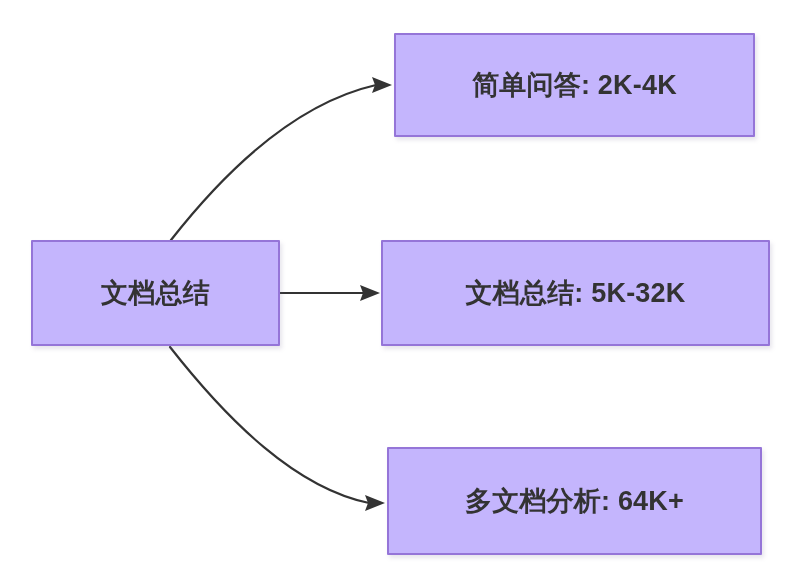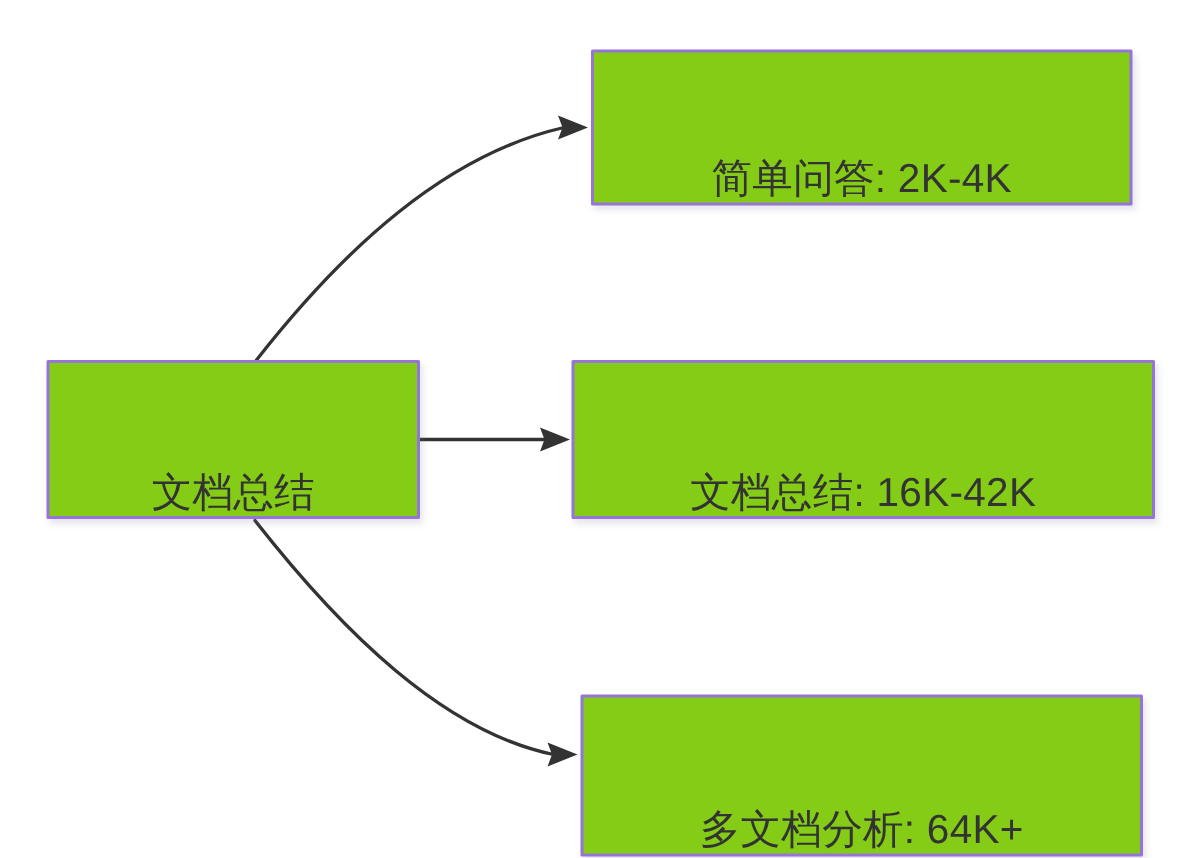--- a/index.html
+++ b/index.html
@@ -22,27 +22,28 @@
     position: absolute;
     left: 0;
     top: 0;
     width: 787px;
     height: 572px;
     pointer-events: none;
   }
   .node {
     position: absolute;
     box-sizing: border-box;
-    background: #84cc16;
+    background: #c4b5fd;
     border: 2px solid #9575d8;
     border-radius: 1px;
     box-shadow: 2px 3px 4px rgba(120, 110, 150, 0.18);
     display: flex;
-    align-items: flex-end;
+    align-items: center;
     justify-content: center;
+    font-weight: bold;
   }
   .node-label {
     color: #333333;
     font-size: 27px;
     line-height: 1.2;
     letter-spacing: 0.2px;
     white-space: nowrap;
     text-align: center;
   }
   #node-source {
@@ -61,21 +62,20 @@
     left: 381px;
     top: 240px;
     width: 389px;
     height: 106px;
   }
   #node-multi-doc {
     left: 387px;
     top: 447px;
     width: 375px;
     height: 108px;
-    margin-top: 16px;
   }
   .edge-path {
     fill: none;
     stroke: #333333;
     stroke-width: 2.2;
     stroke-linecap: round;
   }
   .arrow-head {
     fill: #333333;
     stroke: none;
@@ -105,20 +105,20 @@
 
   <div class="node" id="node-source">
     <span class="node-label">文档总结</span>
   </div>
 
   <div class="node" id="node-simple-qa">
     <span class="node-label">简单问答: 2K-4K</span>
   </div>
 
   <div class="node" id="node-doc-summary">
-    <span class="node-label">文档总结: 16K-42K</span>
+    <span class="node-label">文档总结: 5K-32K</span>
   </div>
 
   <div class="node" id="node-multi-doc">
     <span class="node-label">多文档分析: 64K+</span>
   </div>
 
 </div>
 
 </body></html>

